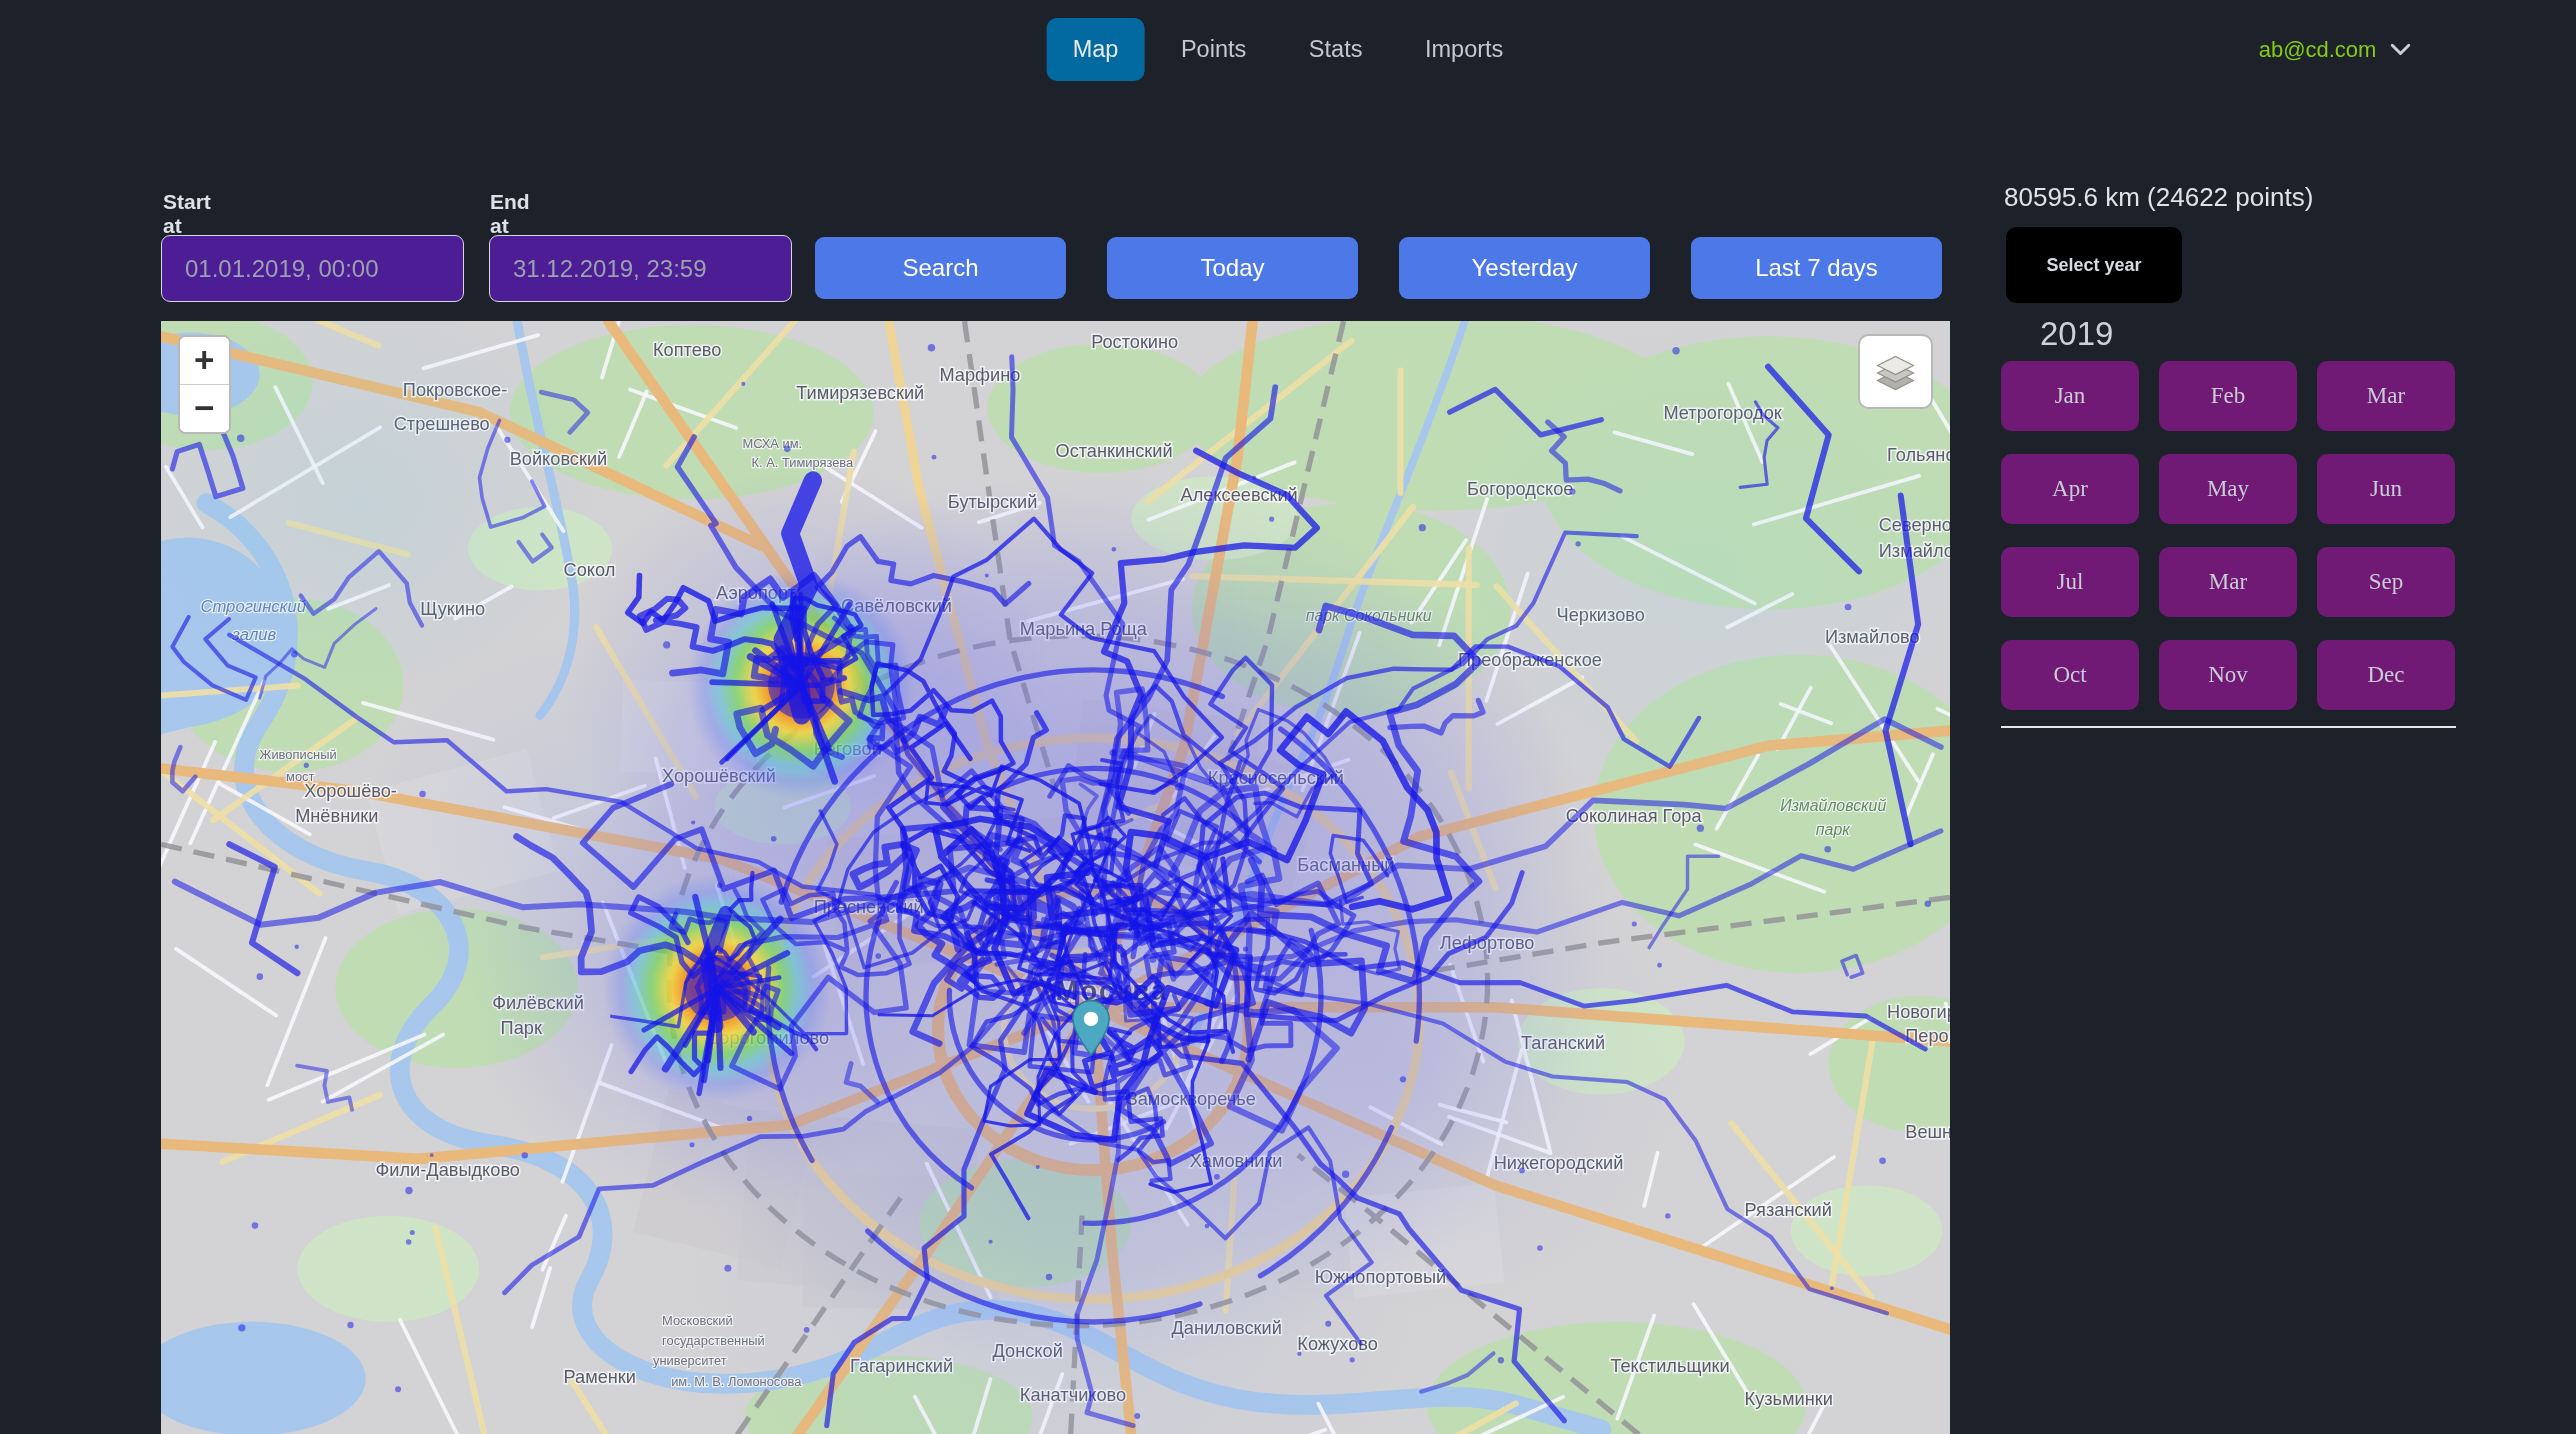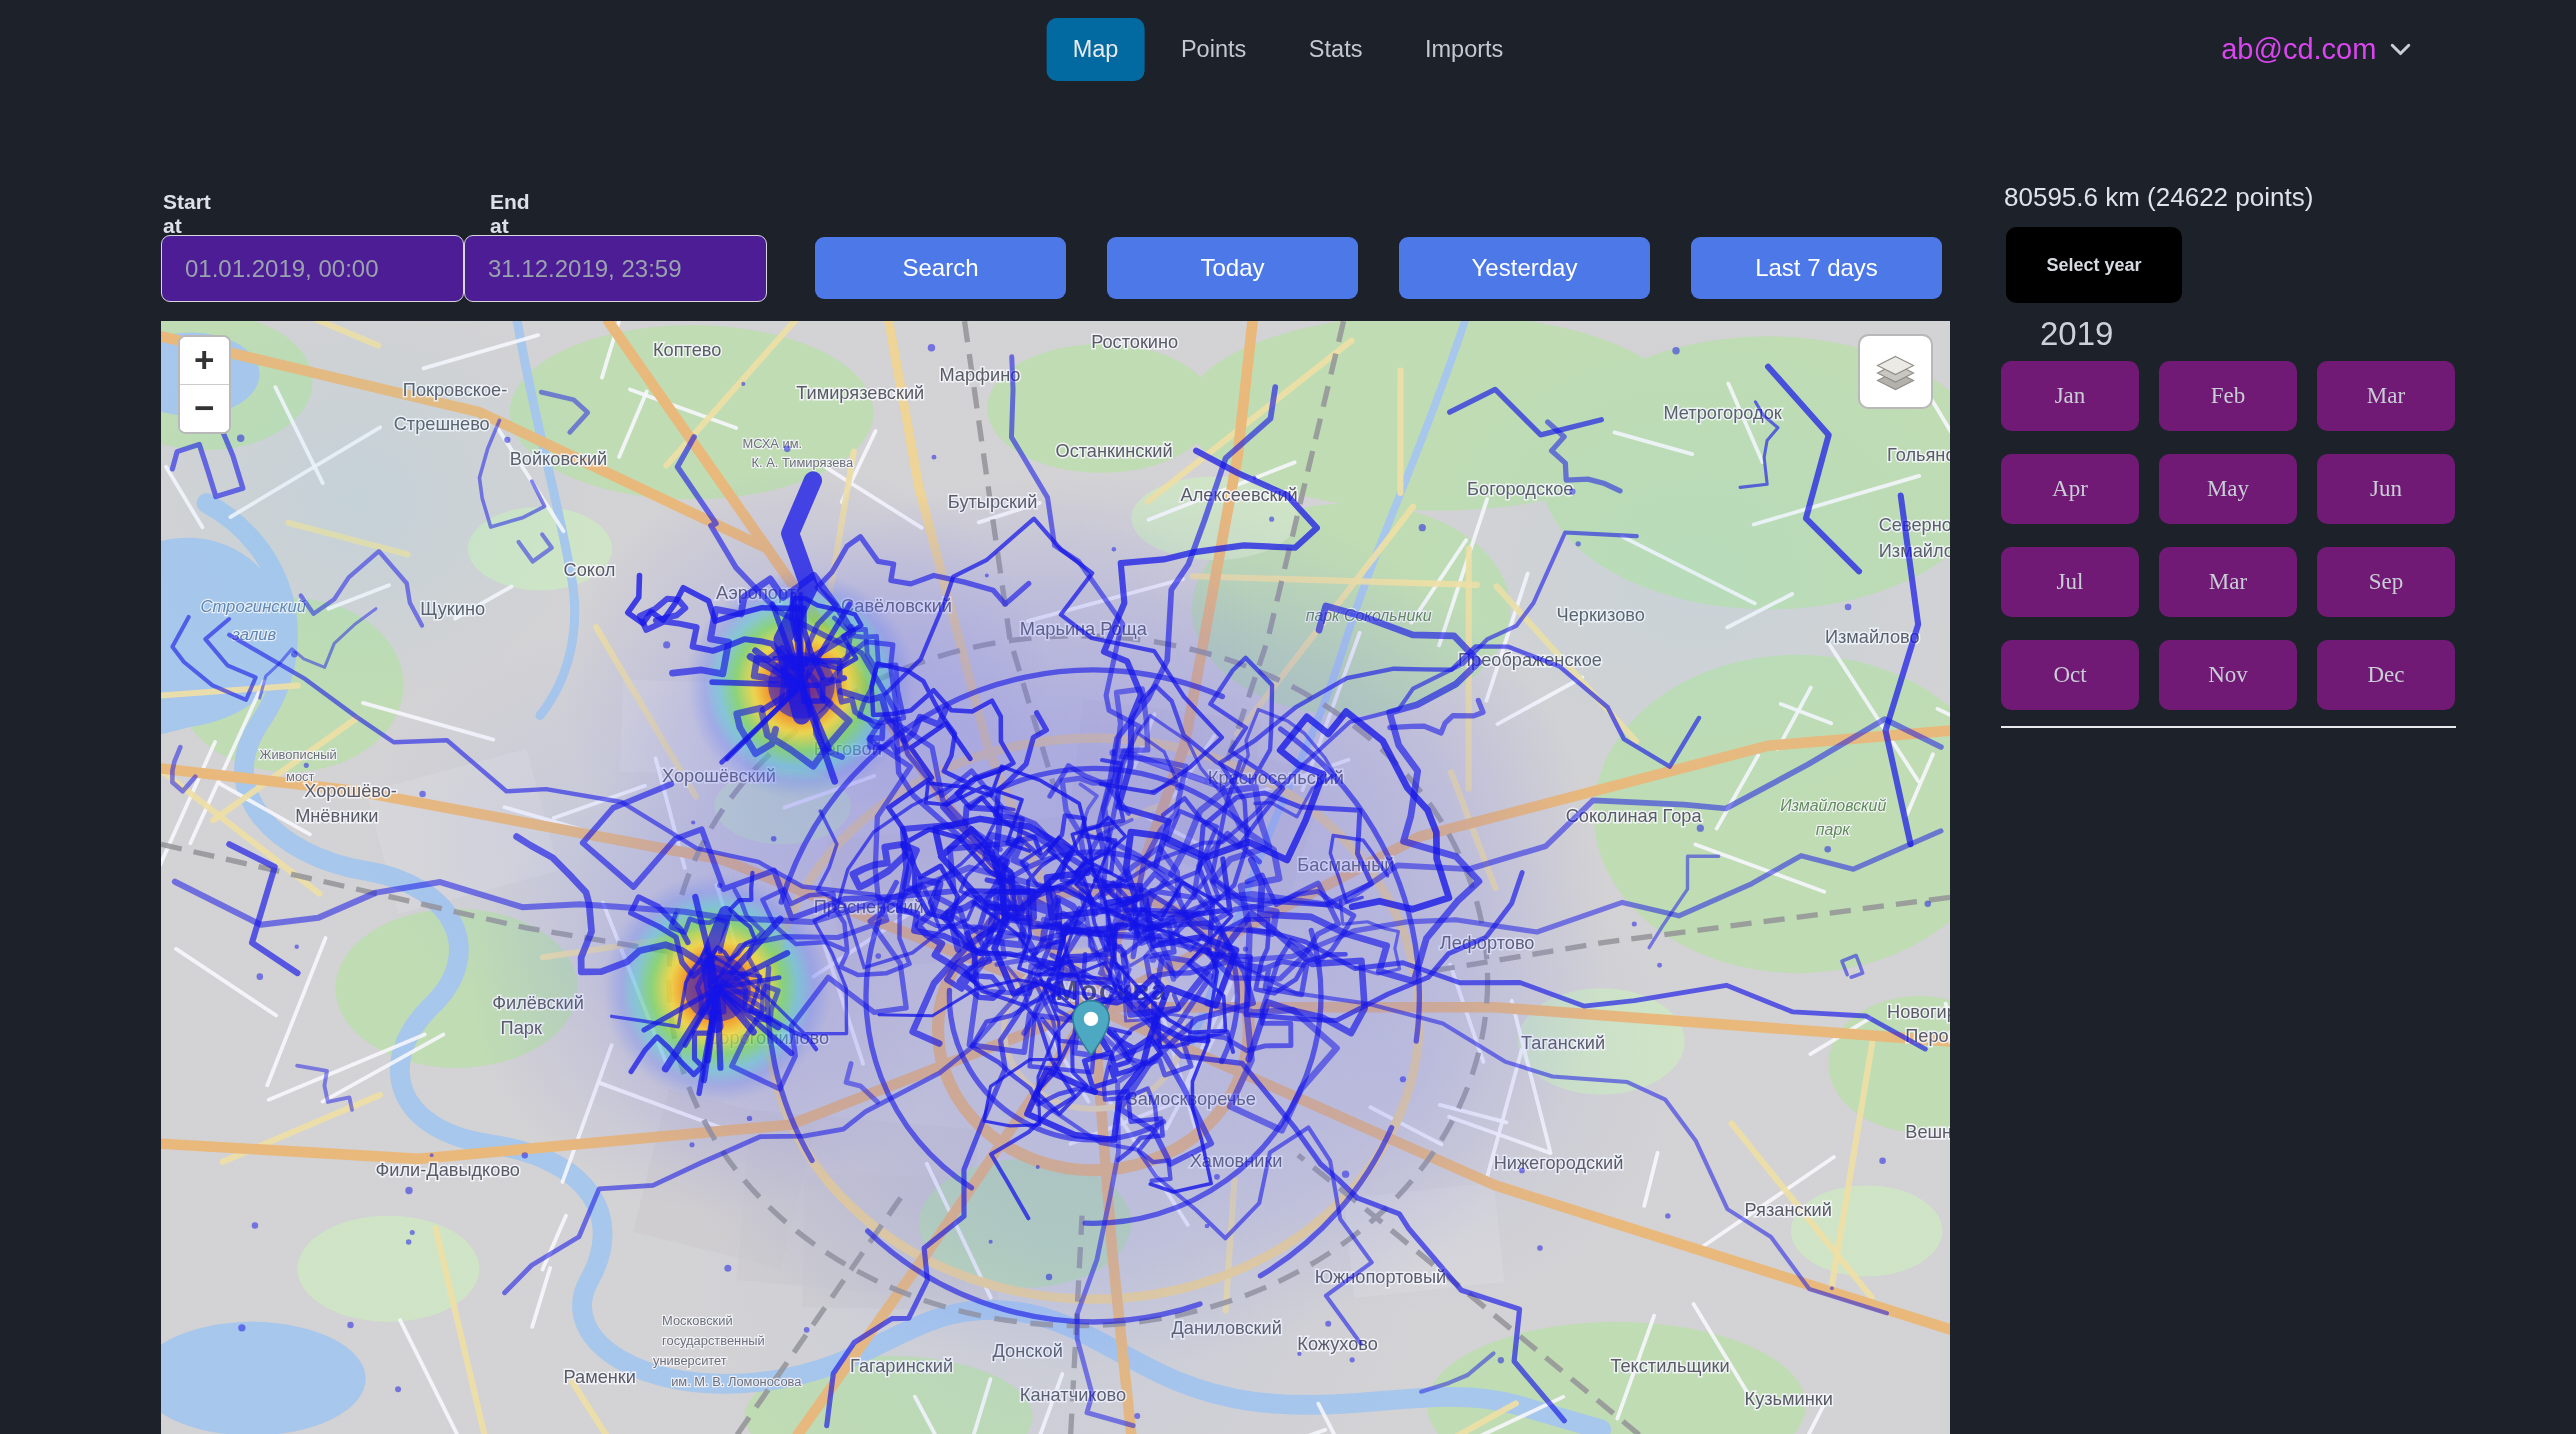--- a/index.html
+++ b/index.html
@@ -9,21 +9,21 @@
   
   .header{position:absolute;left:0;top:0;width:100%;height:99px;display:flex;align-items:center;}
   .brand{position:absolute;left:167px;top:0;height:99px;display:flex;align-items:center;gap:35px;}
   .logo{font-size:32px;font-weight:700;color:#c9cdd6;letter-spacing:0.4px;}
   .version-badge{border:1.5px solid #353c49;border-radius:757px;padding:7.6px 20px;font-size:20.5px;color:#adb3bf;}
   .theme-toggle{width:42px;height:42px;display:flex;align-items:center;justify-content:center;cursor:pointer;}
   .nav{position:absolute;left:50%;top:0;transform:translateX(-50%);height:99px;display:flex;align-items:center;gap:10.6px;}
   .nav-tab{font-size:23.5px;color:#c3c8d1;padding:18px 26px;border-radius:10.6px;cursor:pointer;}
   .nav-tab.active{background:#0369a1;color:#e8eaee;}
   .user-menu{position:absolute;right:165px;top:0;height:99px;display:flex;align-items:center;gap:13.6px;cursor:pointer;}
-  .user-email{font-size:29px;color:#d946ef;}
+  .user-email{font-size:22px;color:#84cc16;}
 
   
   .filters{position:absolute;left:0;top:179px;}
   .field-label{position:absolute;font-size:21px;font-weight:700;color:#dde0e6;}
   .date-input{position:absolute;width:303px;height:67px;box-sizing:border-box;background:#4c1d95;border:1.5px solid #d6d8dc;border-radius:9px;font-size:24px;color:#9aa2ae;padding:0 23px;font-family:"Liberation Sans","DejaVu Sans",sans-serif;outline:none;}
   .btn-blue{position:absolute;height:62px;width:251px;background:#4d79e8;border:none;border-radius:9px;color:#ffffff;font-size:24px;font-family:"Liberation Sans","DejaVu Sans",sans-serif;cursor:pointer;}
 
   
   .sidebar-stats{position:absolute;left:2004px;top:182px;font-size:26px;color:#dfe2e8;}
   .select-year-btn{position:absolute;left:2006px;top:227px;width:176px;height:76px;background:#000000;border:none;border-radius:10.6px;color:#d6dae1;font-size:18px;font-weight:700;font-family:"Liberation Sans","DejaVu Sans",sans-serif;cursor:pointer;}
@@ -83,21 +83,21 @@
       <svg width="21" height="13.6" viewBox="0 0 28 18" fill="none" stroke="#c9ced7" stroke-width="4" stroke-linecap="round" stroke-linejoin="round">
         <polyline points="3,3 14,14 25,3"></polyline>
       </svg>
     </div>
   </div>
 
   <div class="filters">
     <div class="field-label" style="left:163px;top:10.6px;">Start at</div>
     <input class="date-input" style="left: 161px; top: 56px;" value="01.01.2019, 00:00">
     <div class="field-label" style="left:490px;top:10.6px;">End at</div>
-    <input class="date-input" style="left: 464px; top: 56px;" value="31.12.2019, 23:59">
+    <input class="date-input" style="left: 489px; top: 56px;" value="31.12.2019, 23:59">
     <button class="btn-blue" style="left:815px;top:58px;">Search</button>
     <button class="btn-blue" style="left:1107px;top:58px;">Today</button>
     <button class="btn-blue" style="left:1399px;top:58px;">Yesterday</button>
     <button class="btn-blue" style="left:1691px;top:58px;">Last 7 days</button>
   </div>
 
   <div class="sidebar-stats">80595.6 km (24622 points)</div>
   <button class="select-year-btn">Select year</button>
   <div class="year-heading">2019</div>
   <div class="months-grid" id="months-grid">

